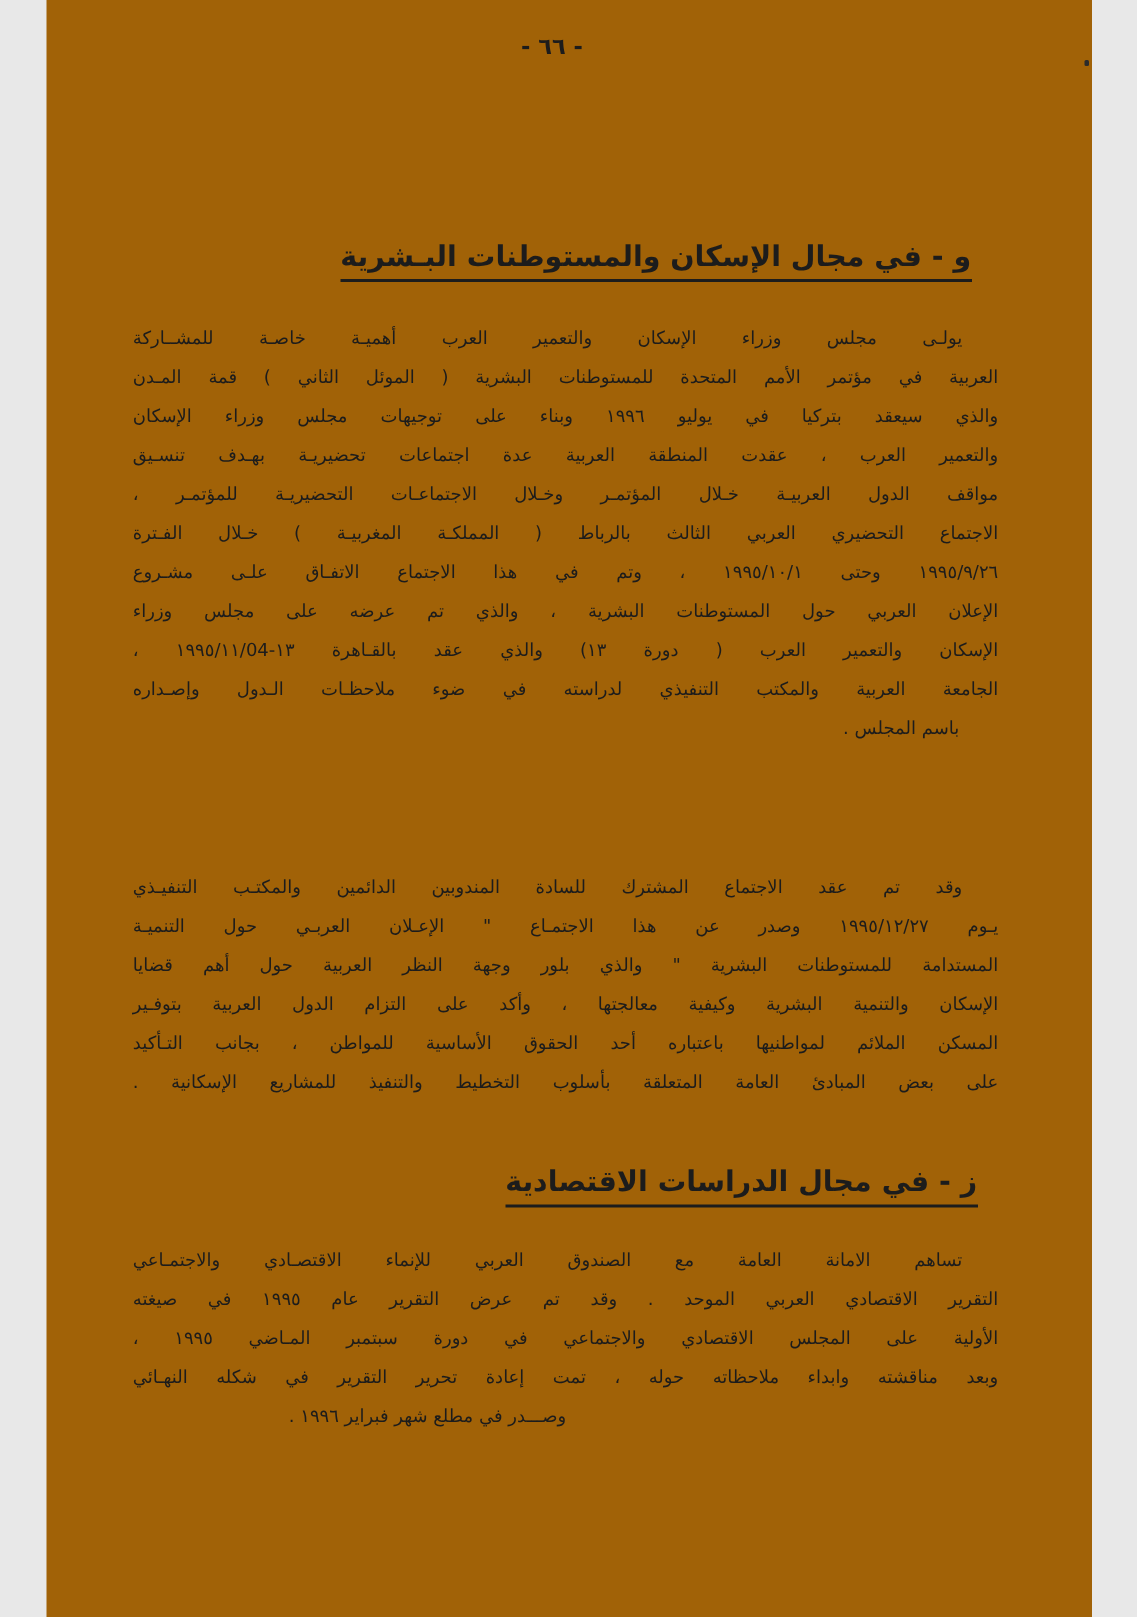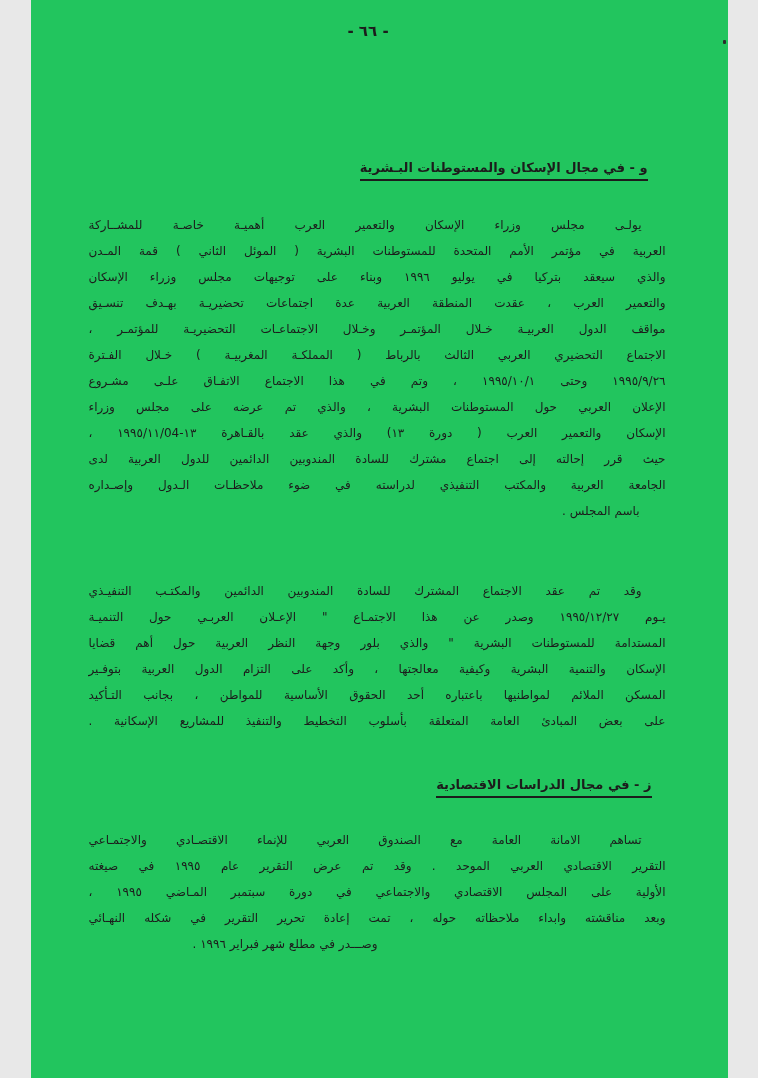--- a/index.html
+++ b/index.html
@@ -5,21 +5,21 @@
   html, body { margin: 0; padding: 0; }
   body {
     font-family: "DejaVu Sans", sans-serif;
     background: #e8e8e8;
   }
   .page {
     position: relative;
     width: 697px;
     height: 1078px;
     margin: 0 auto;
-    background: #22c55e;
+    background: #a16207;
     color: #1c1c1c;
     overflow: hidden;
     direction: rtl;
   }
   .pagenum {
     position: absolute;
     top: 21px; left: 0; right: 0;
     text-align: center;
     direction: rtl;
   }
@@ -39,21 +39,21 @@
   }
   .content {
     position: absolute;
     top: 0; right: 62px; left: 58px;
   }
   .heading {
     position: absolute;
     left: 0; right: 0;
     text-align: right;
     font-weight: bold;
-    font-size: 13px;
+    font-size: 19px;
   }
   .heading .hd-text {
     display: inline-block;
     border-bottom: 2px solid #1c1c1c;
     padding-bottom: 4px;
   }
   .heading.h1 { top: 160px; }
   .heading.h1 .hd-text { margin-left: 0; margin-right: 18px; }
   .heading.h2 { top: 777px; }
   .heading.h2 .hd-text { margin-right: 14px; }
@@ -96,21 +96,20 @@
     <div class="para p1">
       <div class="ln first">يولـى مجلس وزراء الإسكان والتعمير العرب أهميـة خاصـة للمشــاركة</div>
       <div class="ln">العربية في مؤتمر الأمم المتحدة للمستوطنات البشرية ( الموئل الثاني ) قمة المـدن</div>
       <div class="ln">والذي سيعقد بتركيا في يوليو ١٩٩٦ وبناء على توجيهات مجلس وزراء الإسكان</div>
       <div class="ln">والتعمير العرب ، عقدت المنطقة العربية عدة اجتماعات تحضيريـة بهـدف تنسـيق</div>
       <div class="ln">مواقف الدول العربيـة خـلال المؤتمـر وخـلال الاجتماعـات التحضيريـة للمؤتمـر ،</div>
       <div class="ln">الاجتماع التحضيري العربي الثالث بالرباط ( المملكـة المغربيـة ) خـلال الفـترة</div>
       <div class="ln">١٩٩٥/٩/٢٦ وحتى ١٩٩٥/١٠/١ ، وتم في هذا الاجتماع الاتفـاق علـى مشـروع</div>
       <div class="ln">الإعلان العربي حول المستوطنات البشرية ، والذي تم عرضه على مجلس وزراء</div>
       <div class="ln">الإسكان والتعمير العرب ( دورة ١٣) والذي عقد بالقـاهرة ١٣-١٩٩٥/١١/04 ،</div>
-      <div class="ln">حيث قرر إحالته إلى اجتماع مشترك للسادة المندوبين الدائمين للدول العربية لدى</div>
       <div class="ln">الجامعة العربية والمكتب التنفيذي لدراسته في ضوء ملاحظـات الـدول وإصـداره</div>
       <div class="ln last ind">باسم المجلس .</div>
     </div>
 
     <div class="para p2">
       <div class="ln first">وقد تم عقد الاجتماع المشترك للسادة المندوبين الدائمين والمكتـب التنفيـذي</div>
       <div class="ln">يـوم ١٩٩٥/١٢/٢٧ وصدر عن هذا الاجتمـاع " الإعـلان العربـي حول التنميـة</div>
       <div class="ln">المستدامة للمستوطنات البشرية " والذي بلور وجهة النظر العربية حول أهم قضايا</div>
       <div class="ln">الإسكان والتنمية البشرية وكيفية معالجتها ، وأكد على التزام الدول العربية بتوفـير</div>
       <div class="ln">المسكن الملائم لمواطنيها باعتباره أحد الحقوق الأساسية للمواطن ، بجانب التـأكيد</div>

